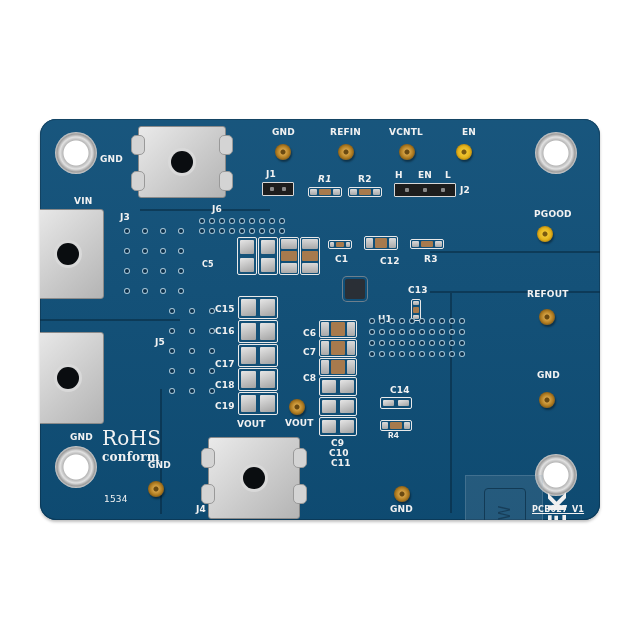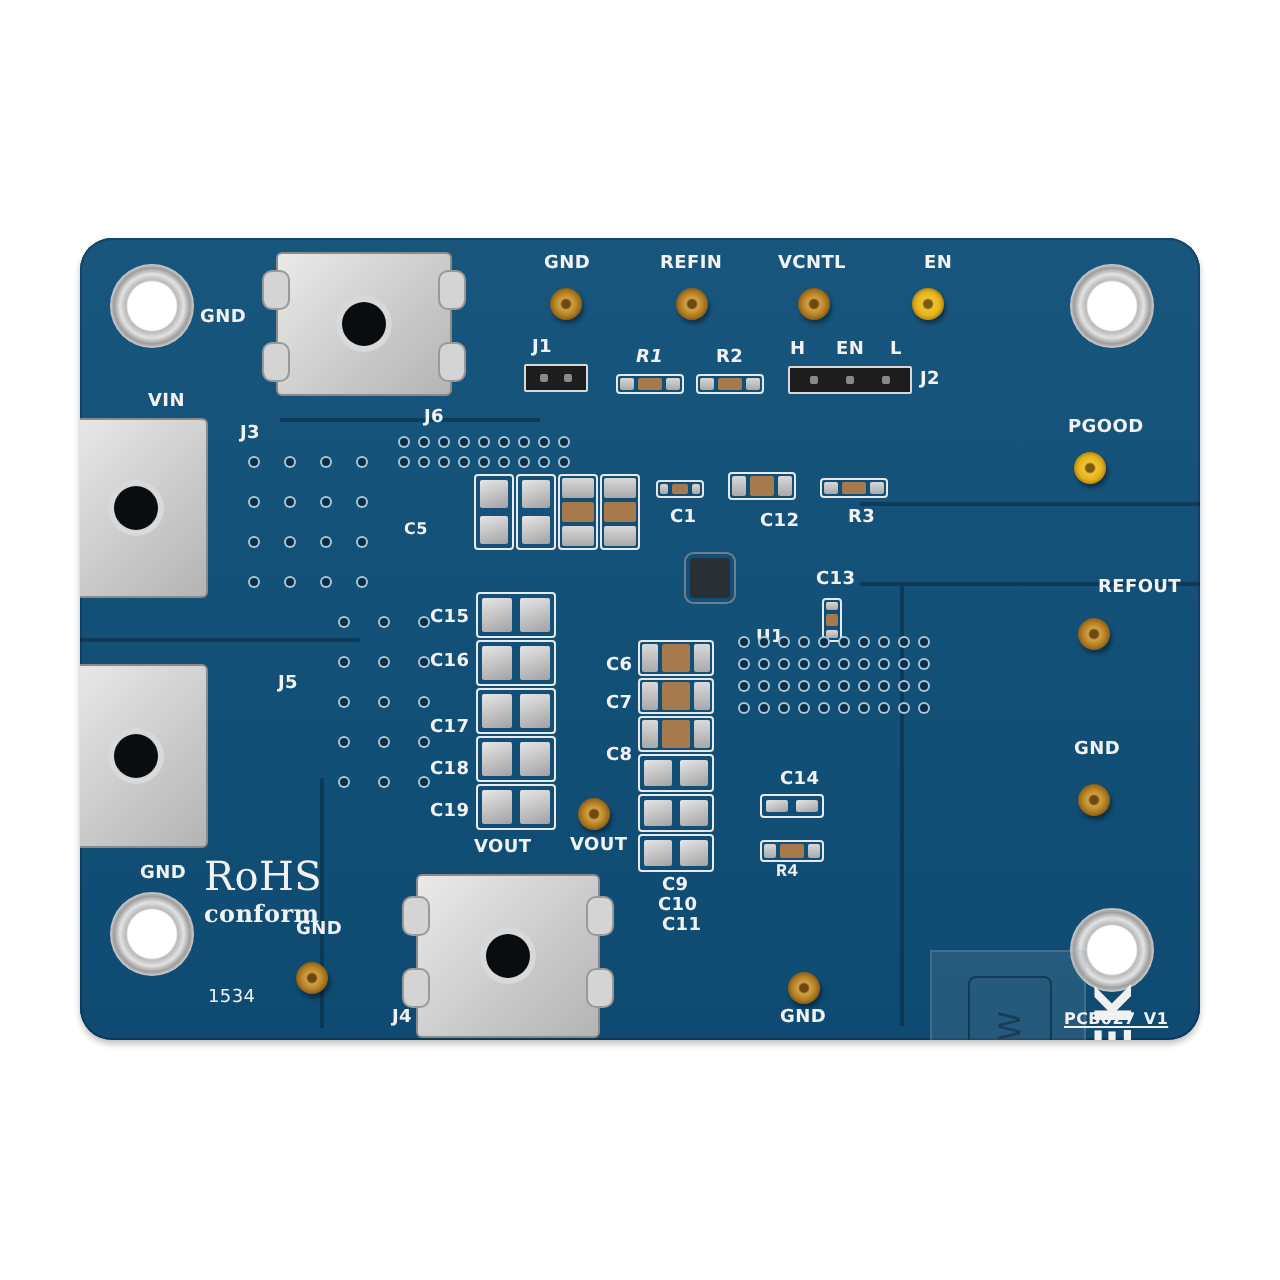--- a/index.html
+++ b/index.html
@@ -136,21 +136,21 @@
 
   <div class="terminal" style="left:-8px;top:90px;width:72px;height:90px;">
     <div class="hole"></div>
   </div>
   <div class="silk" style="left:34px;top:78px;">VIN</div>
   <div class="silk" style="left:80px;top:94px;">J3</div>
 
   <div class="terminal" style="left:-8px;top:213px;width:72px;height:92px;">
     <div class="hole"></div>
   </div>
-  <div class="silk" style="left:64px;top:219px;padding-left:35px;">J5</div>
+  <div class="silk" style="left:80px;top:219px;padding-left:35px;">J5</div>
 
   <div class="terminal" style="left:168px;top:318px;width:92px;height:82px;">
     <div class="tab" style="left:-8px;top:10px;"></div>
     <div class="tab" style="left:-8px;top:46px;"></div>
     <div class="tab" style="right:-8px;top:10px;"></div>
     <div class="tab" style="right:-8px;top:46px;"></div>
     <div class="hole"></div>
   </div>
   <div class="silk" style="left:156px;top:386px;">J4</div>
 
@@ -158,21 +158,21 @@
   <div class="testpoint" style="left:235px;top:25px;"></div>
   <div class="silk" style="left:290px;top:9px;">REFIN</div>
   <div class="testpoint" style="left:298px;top:25px;"></div>
   <div class="silk" style="left:349px;top:9px;">VCNTL</div>
   <div class="testpoint" style="left:359px;top:25px;"></div>
   <div class="silk" style="left:422px;top:9px;">EN</div>
   <div class="testpoint yellow" style="left:416px;top:25px;"></div>
 
   <div class="silk" style="left:494px;top:91px;">PGOOD</div>
   <div class="testpoint yellow" style="left:497px;top:107px;"></div>
-  <div class="silk" style="left:509px;top:171px;">REFOUT</div>
+  <div class="silk" style="left:487px;top:171px;">REFOUT</div>
   <div class="testpoint" style="left:499px;top:190px;"></div>
   <div class="silk" style="left:497px;top:252px;">GND</div>
   <div class="testpoint" style="left:499px;top:273px;"></div>
 
   <div class="silk" style="left:108px;top:342px;">GND</div>
   <div class="testpoint" style="left:108px;top:362px;"></div>
   <div class="testpoint" style="left:249px;top:280px;"></div>
   <div class="silk" style="left:245px;top:300px;">VOUT</div>
   <div class="testpoint" style="left:354px;top:367px;"></div>
   <div class="silk" style="left:350px;top:386px;">GND</div>

